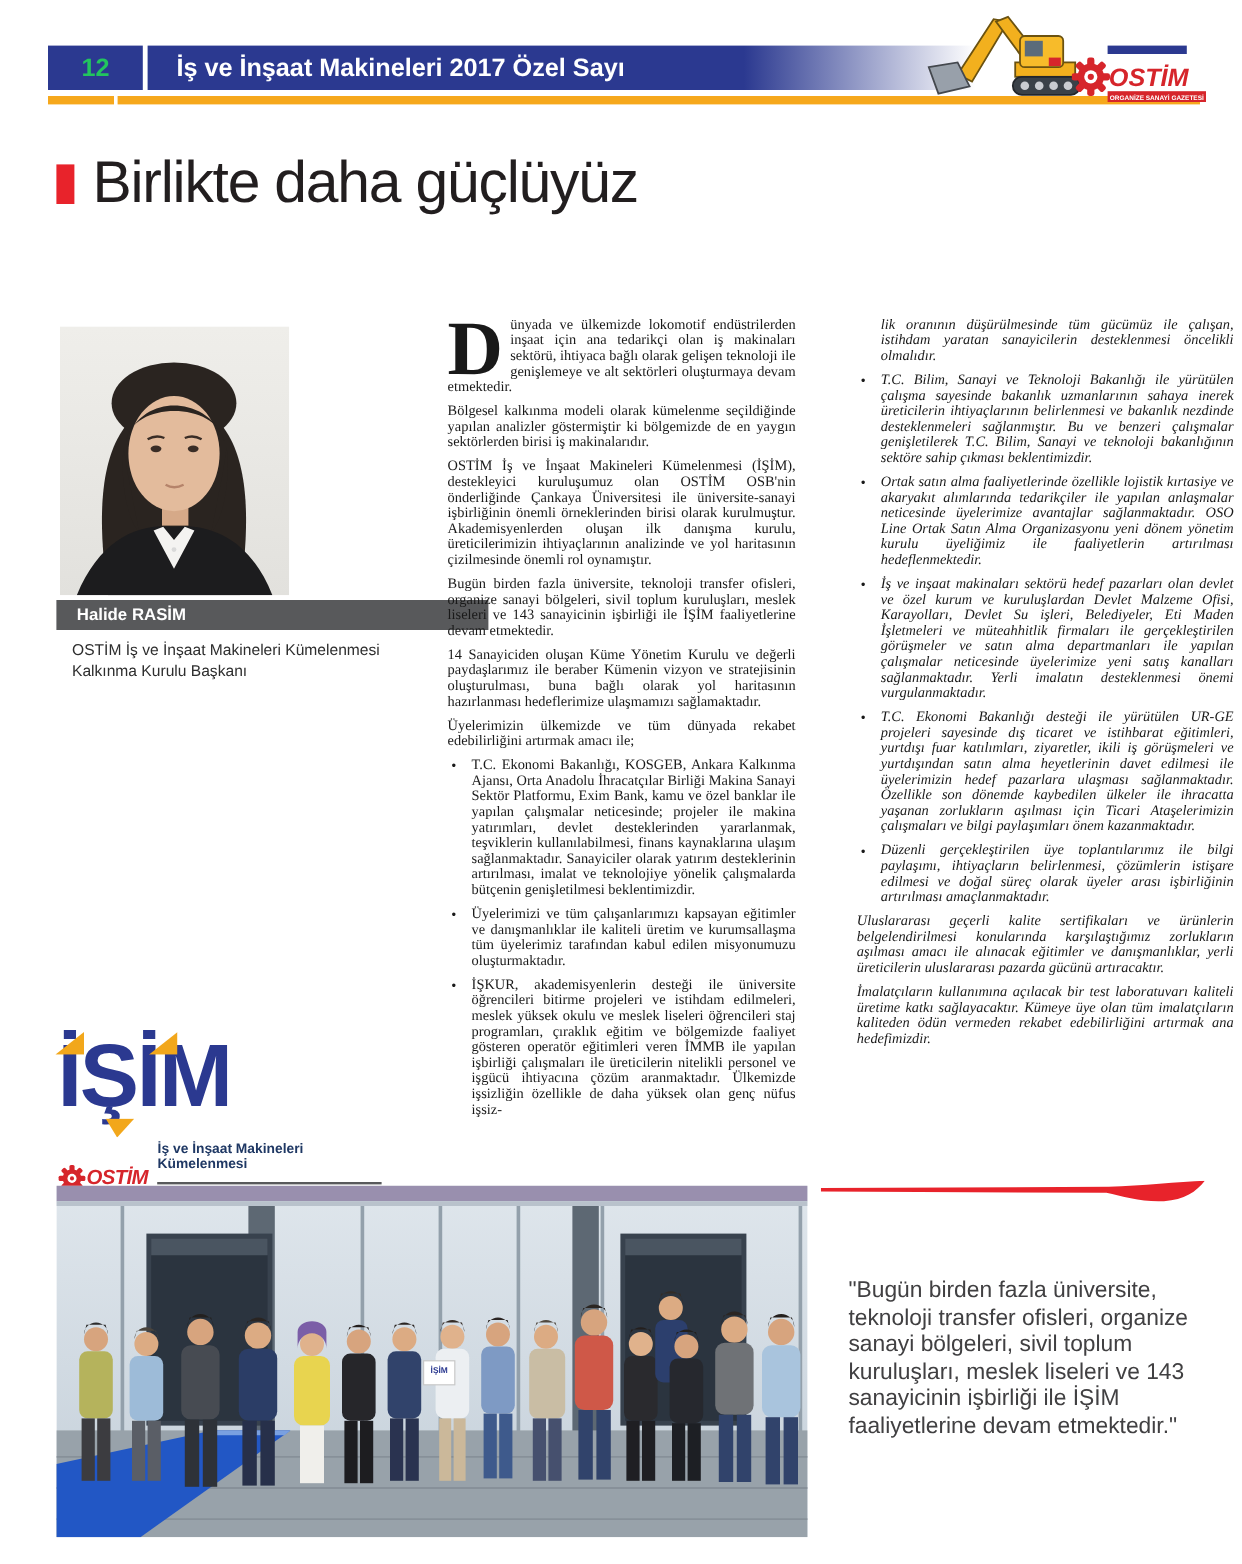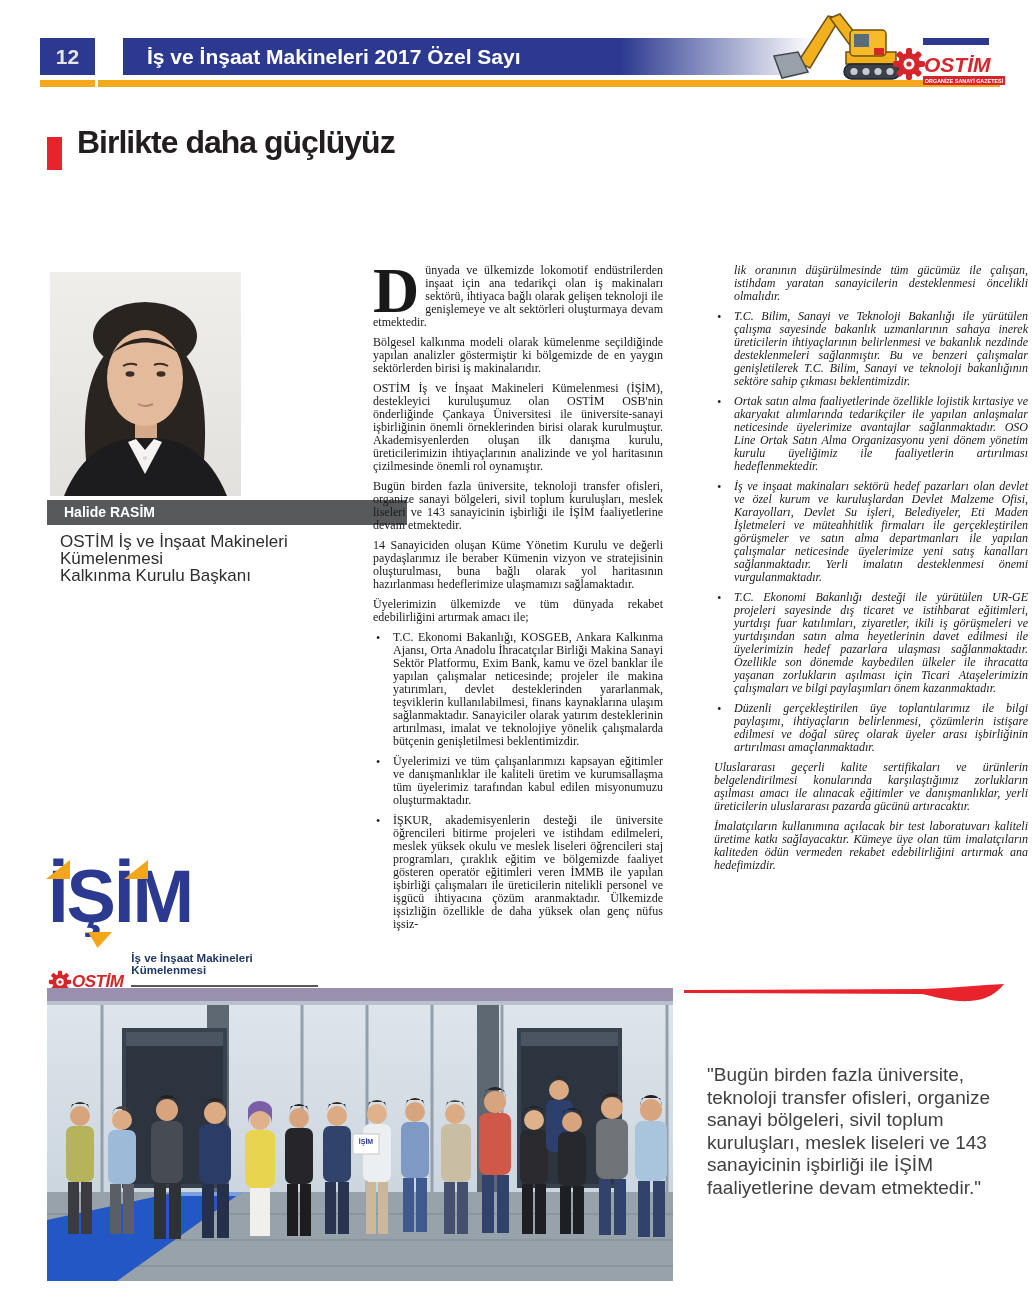--- a/index.html
+++ b/index.html
@@ -1,40 +1,40 @@
 <!DOCTYPE html>
 <html><head>
 <meta charset="utf-8">
 <style>
   html,body{margin:0;padding:0;background:#ffffff;}
   .page{position:relative;width:1035px;height:1303px;background:#ffffff;overflow:hidden;
         font-family:"Liberation Sans",sans-serif;}
 
   
-  .numblock{position:absolute;left:40px;top:38px;width:55px;height:37px;background:#2b3990;
-            color:#e5e5e5;font-size:21px;font-weight:bold;text-align:center;line-height:37px;}
+  .numblock{position:absolute;left:40px;top:38px;width:79px;height:37px;background:#2b3990;
+            color:#22c55e;font-size:21px;font-weight:bold;text-align:center;line-height:37px;}
   .numyellow{position:absolute;left:40px;top:80px;width:55px;height:7px;background:#f6a81c;}
   .titlebar{position:absolute;left:98px;top:38px;width:690px;height:37px;
             background:linear-gradient(to right,#2b3990 0%,#2b3990 72%,rgba(43,57,144,0) 100%);
             color:#fff;font-size:21px;font-weight:bold;line-height:37px;padding-left:24px;box-sizing:border-box;margin-left:25px;}
   .titleyellow{position:absolute;left:98px;top:80px;width:902px;height:7px;background:#f6a81c;}
   .excavator{position:absolute;left:762px;top:10px;}
   .ostimlogo{position:absolute;left:893px;top:36px;}
 
   
   .headline-wrap{position:absolute;left:47px;top:124px;width:900px;}
   .headline-accent{position:absolute;left:0;top:13px;width:15px;height:33px;background:#e8232b;}
-  .headline{margin:0 0 0 30px;font-size:32px;font-weight:bold;color:#221e1f;letter-spacing:-1px;
+  .headline{margin:0 0 0 30px;font-size:49px;font-weight:normal;color:#221e1f;letter-spacing:-1px;
             font-family:"Liberation Sans",sans-serif;}
 
   
   .portrait{position:absolute;left:50px;top:272px;width:191px;height:224px;}
   .namebar{position:absolute;left:47px;top:500px;width:360px;height:25px;background:#58595b;
            color:#fff;font-size:14px;font-weight:bold;line-height:25px;padding-left:17px;box-sizing:border-box;}
-  .role{position:absolute;left:60px;top:533px;width:300px;font-size:17px;line-height:17px;color:#2e2e2e;}
+  .role{position:absolute;left:60px;top:533px;width:300px;font-size:13px;line-height:17px;color:#2e2e2e;}
 
   .isim{position:absolute;left:48px;top:860px;width:270px;}
   .isim-word{position:relative;display:inline-block;font-size:74px;line-height:74px;font-weight:bold;
              letter-spacing:-2px;color:#2b3990;font-family:"Liberation Sans",sans-serif;}
   .tri{position:absolute;background:#f2a71b;}
   .tri1{left:-2px;top:0px;width:24px;height:19px;clip-path:polygon(100% 0,100% 100%,0 100%);}
   .tri2{left:40px;bottom:-14px;width:24px;height:16px;clip-path:polygon(0 0,100% 0,40% 100%);}
   .tri3{left:76px;top:0px;width:24px;height:19px;clip-path:polygon(100% 0,100% 100%,0 100%);}
   .isim-sub{display:flex;align-items:center;margin-top:18px;}
   .isim-ostim{display:flex;align-items:center;margin-right:8px;}

